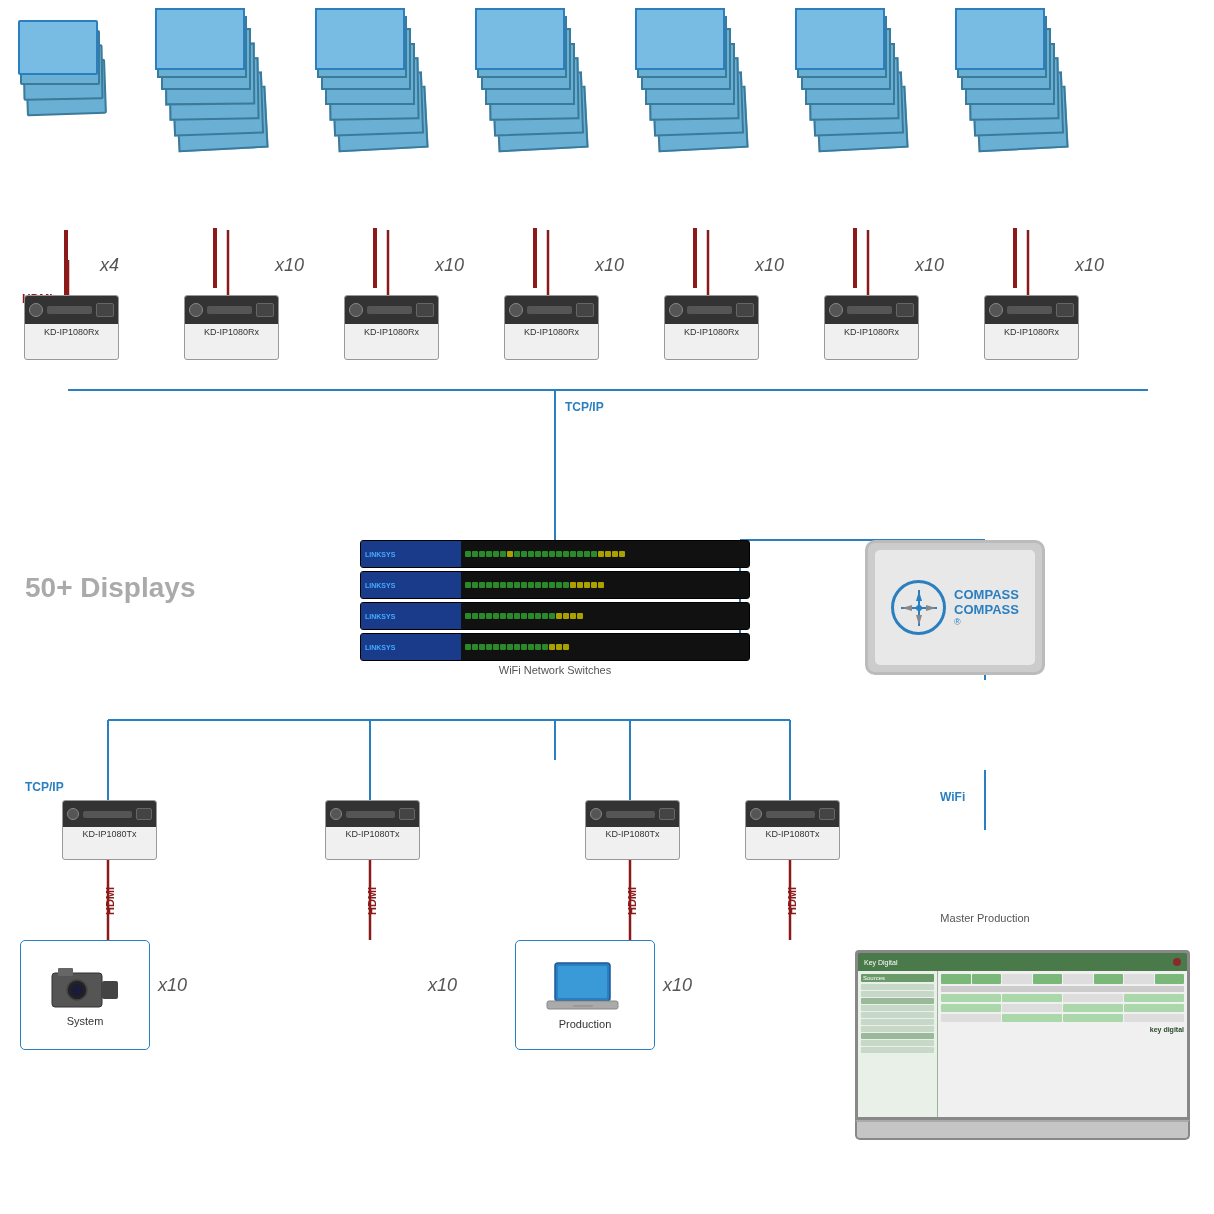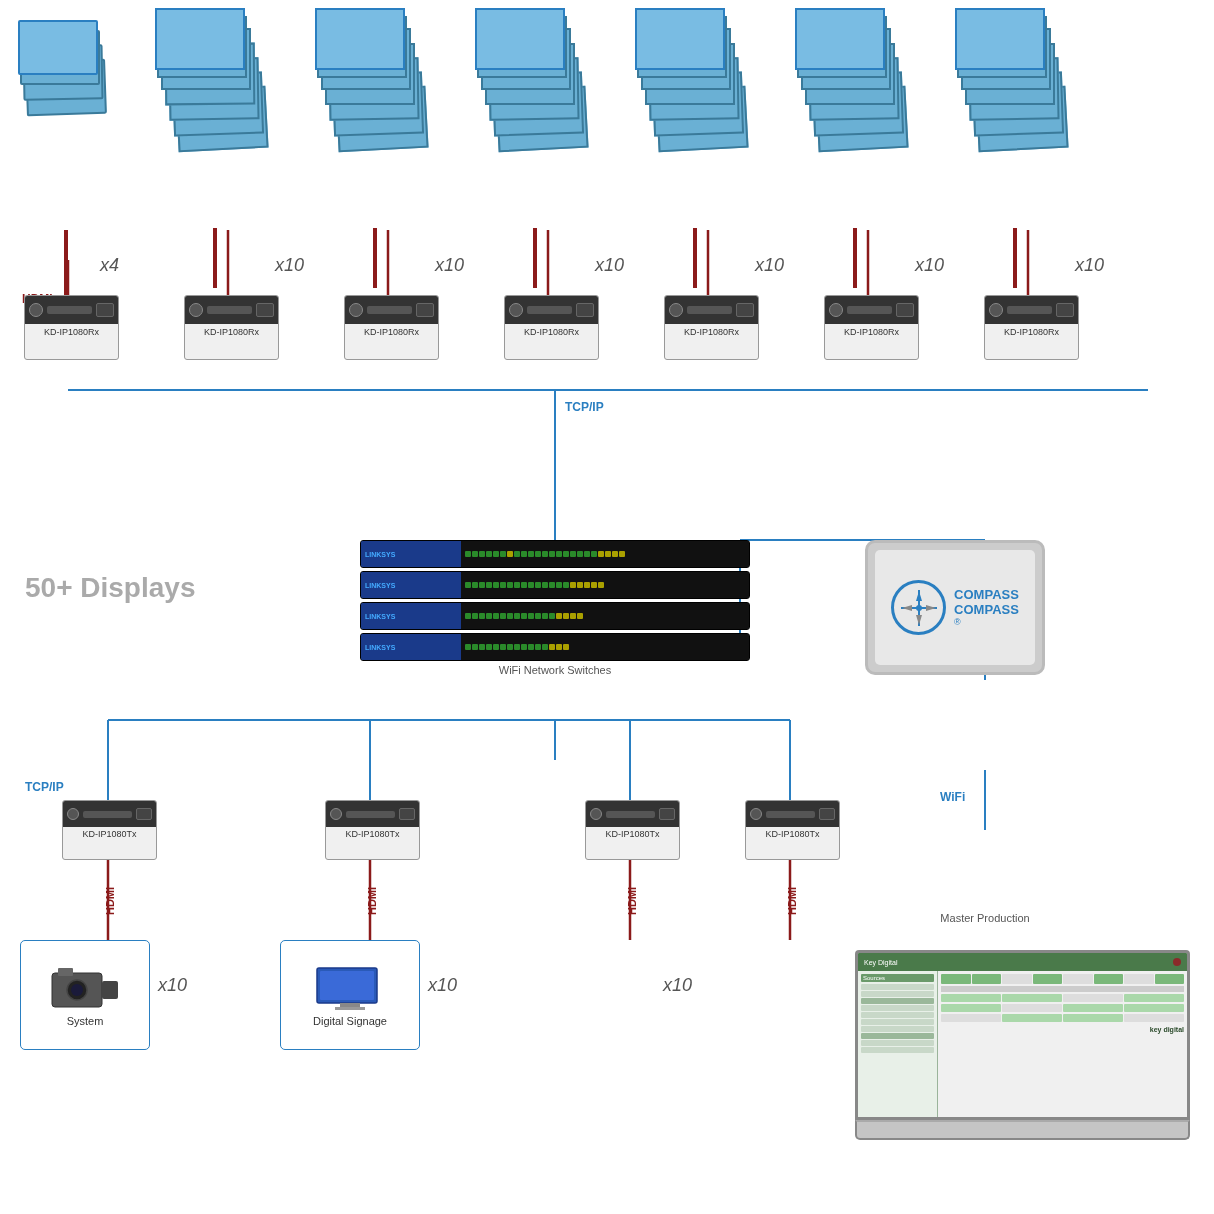--- a/index.html
+++ b/index.html
@@ -519,32 +519,32 @@
       <circle cx="27" cy="27" r="10" fill="#222" stroke="#444" stroke-width="1.5"></circle>
       <circle cx="27" cy="27" r="6" fill="#1a1a3a"></circle>
       <rect x="52" y="18" width="16" height="18" rx="2" fill="#444"></rect>
       <rect x="8" y="5" width="15" height="8" rx="1" fill="#666"></rect>
     </svg>
     <div style="font-size:11px;color:#333;margin-top:2px;">System</div>
   </div>
 
   <div class="mult-label" style="left:158px;top:975px;">x10</div>
 
-  <div class="source-box" style="left:280px;top:940px;width:140px;height:110px;">
-    <svg width="70" height="50" viewBox="0 0 70 50">
-      <rect x="2" y="5" width="60" height="35" rx="2" fill="#2a5ab8" stroke="#1a3a8a" stroke-width="1.5"></rect>
-      <rect x="5" y="8" width="54" height="29" rx="1" fill="#3a6ad8"></rect>
-      <rect x="25" y="40" width="20" height="5" fill="#888"></rect>
-      <rect x="20" y="44" width="30" height="3" fill="#999"></rect>
+
+  <div class="mult-label" style="left:428px;top:975px;">x10</div>
+
+  <div class="source-box" style="left:515px;top:940px;width:140px;height:110px;">
+    <svg width="80" height="55" viewBox="0 0 80 55">
+      <rect x="10" y="2" width="55" height="38" rx="3" fill="#2a7fc1" stroke="#1a5a9a" stroke-width="1.5"></rect>
+      <rect x="13" y="5" width="49" height="32" rx="1" fill="#3a9ad8"></rect>
+      <rect x="2" y="40" width="71" height="8" rx="2" fill="#aaa" stroke="#888" stroke-width="1"></rect>
+      <rect x="28" y="44" width="20" height="2" rx="1" fill="#999"></rect>
     </svg>
-    <div style="font-size:11px;color:#333;margin-top:2px;">Digital Signage</div>
-  </div>
-
-  <div class="mult-label" style="left:428px;top:975px;">x10</div>
-
+    <div style="font-size:11px;color:#333;margin-top:2px;">Production</div>
+  </div>
 
   <div class="mult-label" style="left:663px;top:975px;">x10</div>
 
 
   <div class="tablet" style="left:865px;top:540px;width:180px;height:135px;">
     <div class="tablet-screen" style="width:160px;height:115px;">
 
       <div style="display:flex;align-items:center;gap:8px;">
         <div style="width:55px;height:55px;border:3px solid #2a7fc1;border-radius:50%;display:flex;align-items:center;justify-content:center;position:relative;">
 

